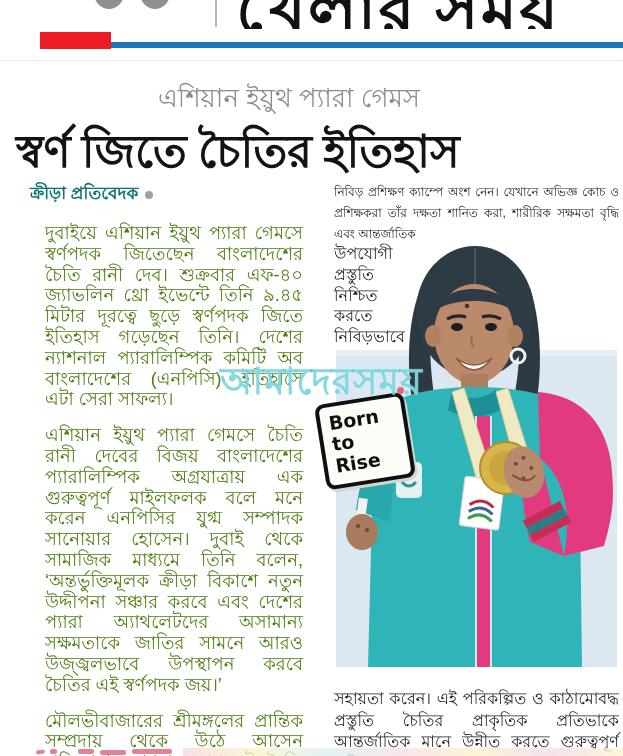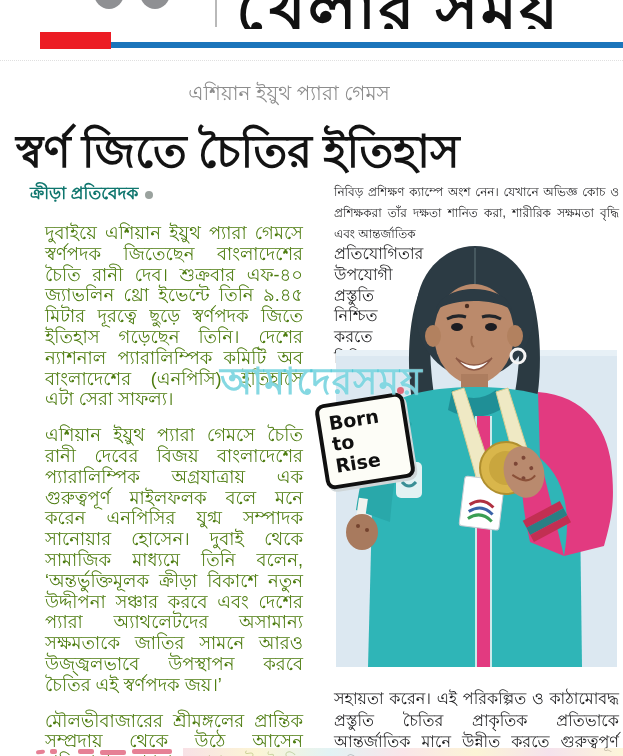--- a/index.html
+++ b/index.html
@@ -13,21 +13,21 @@
   .pageno-clip .d2{left:52px;}
   .masthead-divider{position:absolute;left:215px;top:0;width:2px;height:27px;background:#b9b9b9;}
   .masthead-clip{position:absolute;left:236px;top:0;width:387px;height:29px;overflow:hidden;}
   .masthead-clip span{display:block;transform:translateY(-41px);font-size:66px;font-weight:700;color:#111;white-space:nowrap;letter-spacing:2px;font-family:"Liberation Serif",serif;}
 
   .red-block{position:absolute;left:40px;top:32px;width:71px;height:17px;background:#ec1c24;}
   .blue-rule{position:absolute;left:111px;top:42px;width:512px;height:6px;background:#1b75bb;}
   .dotted-rule{position:absolute;left:0;top:60px;width:623px;border-top:1px dotted #e0e0e0;}
 
   
-  .kicker{position:absolute;left:0;top:78px;width:578px;text-align:center;font-size:20px;font-weight:500;color:#8d8d8d;}
+  .kicker{position:absolute;left:0;top:78px;width:578px;text-align:center;font-size:26px;font-weight:500;color:#8d8d8d;}
   .headline{position:absolute;left:0;top:101px;width:532px;margin:16px;text-align:left;font-size:45px;font-weight:700;color:#131313;font-family:"Liberation Serif",serif;}
 
   
   .col-left{position:absolute;left:30px;top:180px;width:288px;}
   .byline{font-size:17px;font-weight:700;color:#0f766e;margin-bottom:2px;}
   .byline-dot{display:inline-block;width:8px;height:8px;border-radius:50%;background:#9aa29e;margin-left:7px;vertical-align:middle;}
   .bodytext p{margin:15px;font-size:18px;line-height:20.8px;text-align:justify;color:#4d7c0f;}
   .col-right-top{position:absolute;left:334px;top:182px;width:285px;font-size:12px;line-height:20.8px;text-align:justify;color:#1d1d1f;}
   .wrap-words{position:absolute;left:334px;top:244px;width:120px;font-size:16px;line-height:20.8px;color:#1d1d1f;}
   .wrap-words div{white-space:nowrap;}
@@ -83,21 +83,20 @@
     <div class="bodytext">
       <p>দুবাইয়ে এশিয়ান ইয়ুথ প্যারা গেমসে স্বর্ণপদক জিতেছেন বাংলাদেশের চৈতি রানী দেব। শুক্রবার এফ-৪০ জ্যাভলিন থ্রো ইভেন্টে তিনি ৯.৪৫ মিটার দূরত্বে ছুড়ে স্বর্ণপদক জিতে ইতিহাস গড়েছেন তিনি। দেশের ন্যাশনাল প্যারালিম্পিক কমিটি অব বাংলাদেশের (এনপিসি) ইতিহাসে এটা সেরা সাফল্য।</p>
       <p>এশিয়ান ইয়ুথ প্যারা গেমসে চৈতি রানী দেবের বিজয় বাংলাদেশের প্যারালিম্পিক অগ্রযাত্রায় এক গুরুত্বপূর্ণ মাইলফলক বলে মনে করেন এনপিসির যুগ্ম সম্পাদক সানোয়ার হোসেন। দুবাই থেকে সামাজিক মাধ্যমে তিনি বলেন, ‘অন্তর্ভুক্তিমূলক ক্রীড়া বিকাশে নতুন উদ্দীপনা সঞ্চার করবে এবং দেশের প্যারা অ্যাথলেটদের অসামান্য সক্ষমতাকে জাতির সামনে আরও উজ্জ্বলভাবে উপস্থাপন করবে চৈতির এই স্বর্ণপদক জয়।’</p>
       <p>মৌলভীবাজারের শ্রীমঙ্গলের প্রান্তিক সম্প্রদায় থেকে উঠে আসেন প্রতিভাবান প্যারা অ্যাথলেট চৈতি রানী দেব। দৃঢ় মনোবল, অধ্যবসায় ও অনন্য ক্রীড়া দক্ষতার উৎকৃষ্ট প্রমাণ তিনি। সীমিত সুযোগ-সুবিধার এক প্রত্যন্ত অঞ্চল থেকে আন্তর্জাতিক মঞ্চে উত্তরণ, চৈতির এই যাত্রা অনুপ্রেরণাদায়ী ও রূপান্তরমূলক। তাঁর সাফল্য সহস্রাধিক শারীরিক প্রতিবন্ধী তরুণ ক্রীড়াবিদের জন্য শক্তিশালী অনুপ্রেরণা হিসেবে কাজ করবে, প্রমাণ করবে যে সঠিক সহায়তা, প্রশিক্ষণ ও সুযোগ পেলে শ্রেষ্ঠত্ব অর্জন সম্ভব।</p>
 
     </div>
   </div>
 
   <div class="col-right-top">নিবিড় প্রশিক্ষণ ক্যাম্পে অংশ নেন। যেখানে অভিজ্ঞ কোচ ও প্রশিক্ষকরা তাঁর দক্ষতা শানিত করা, শারীরিক সক্ষমতা বৃদ্ধি এবং আন্তর্জাতিক</div>
   <div class="wrap-words">
-    <div>প্রতিযোগিতার</div>
     <div>উপযোগী</div>
     <div>প্রস্তুতি</div>
     <div>নিশ্চিত</div>
     <div>করতে</div>
     <div>নিবিড়ভাবে</div>
   </div>
 
   <div class="photo">
     <svg width="286" height="457" viewBox="0 0 286 457">
 

